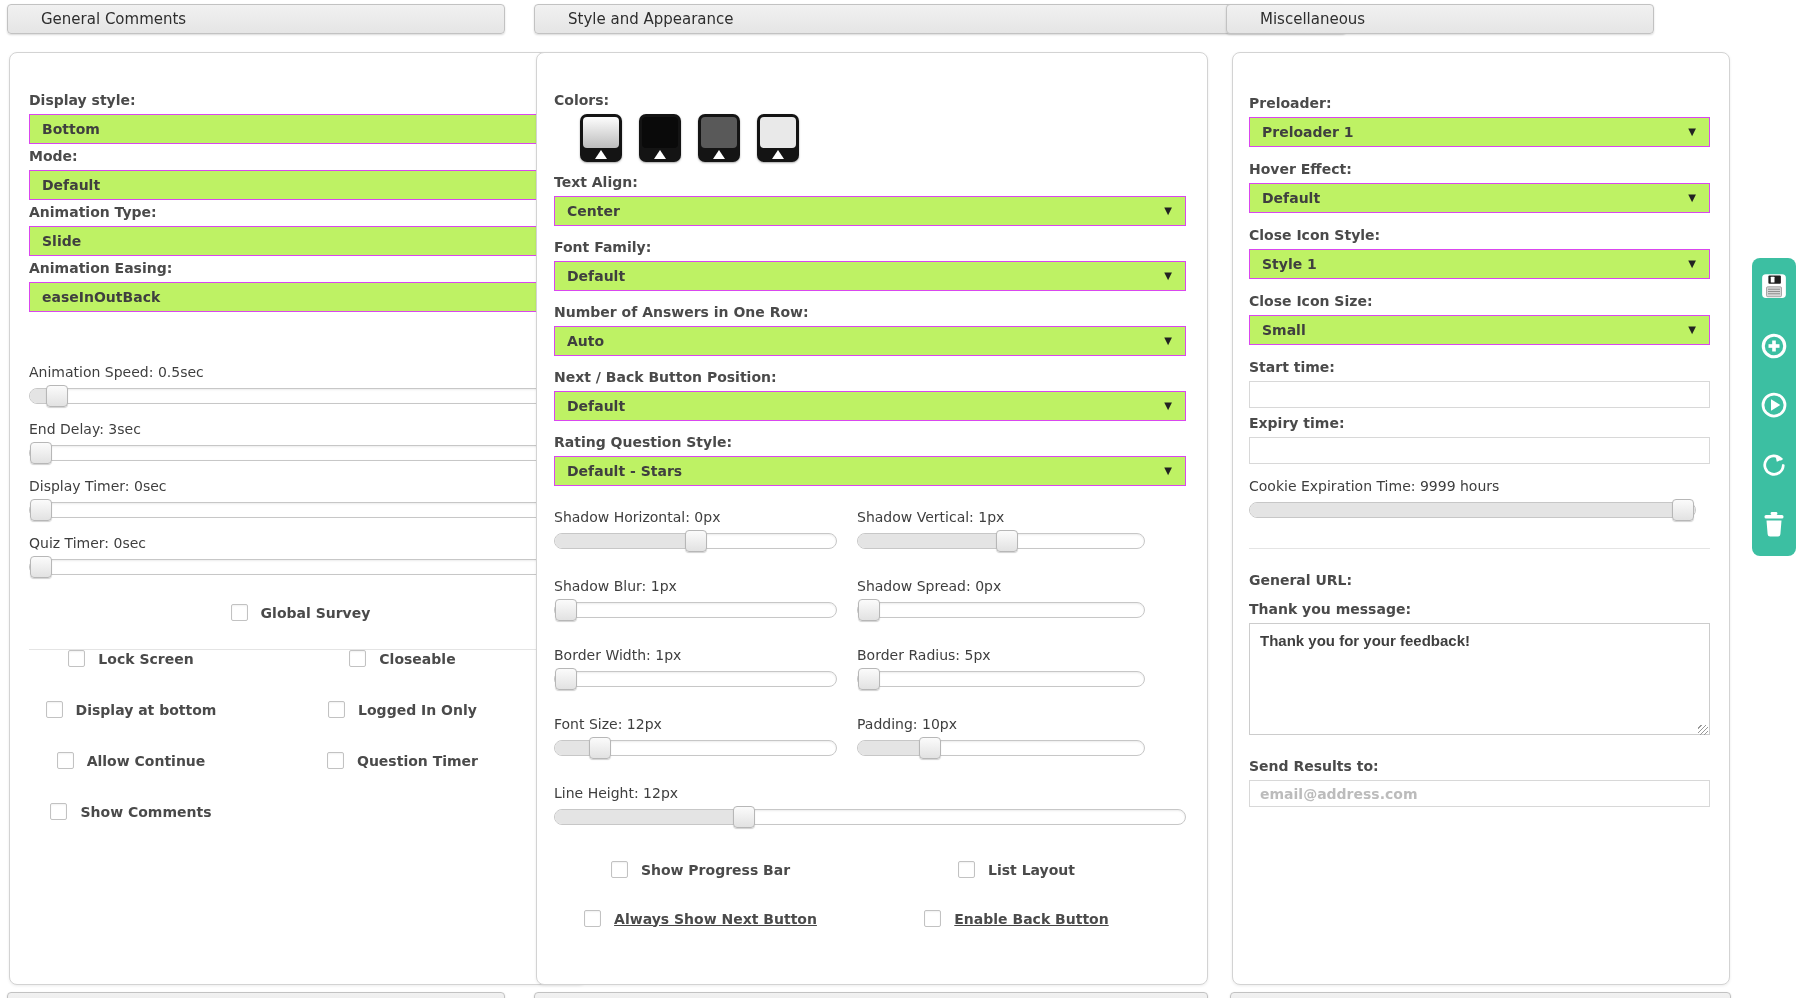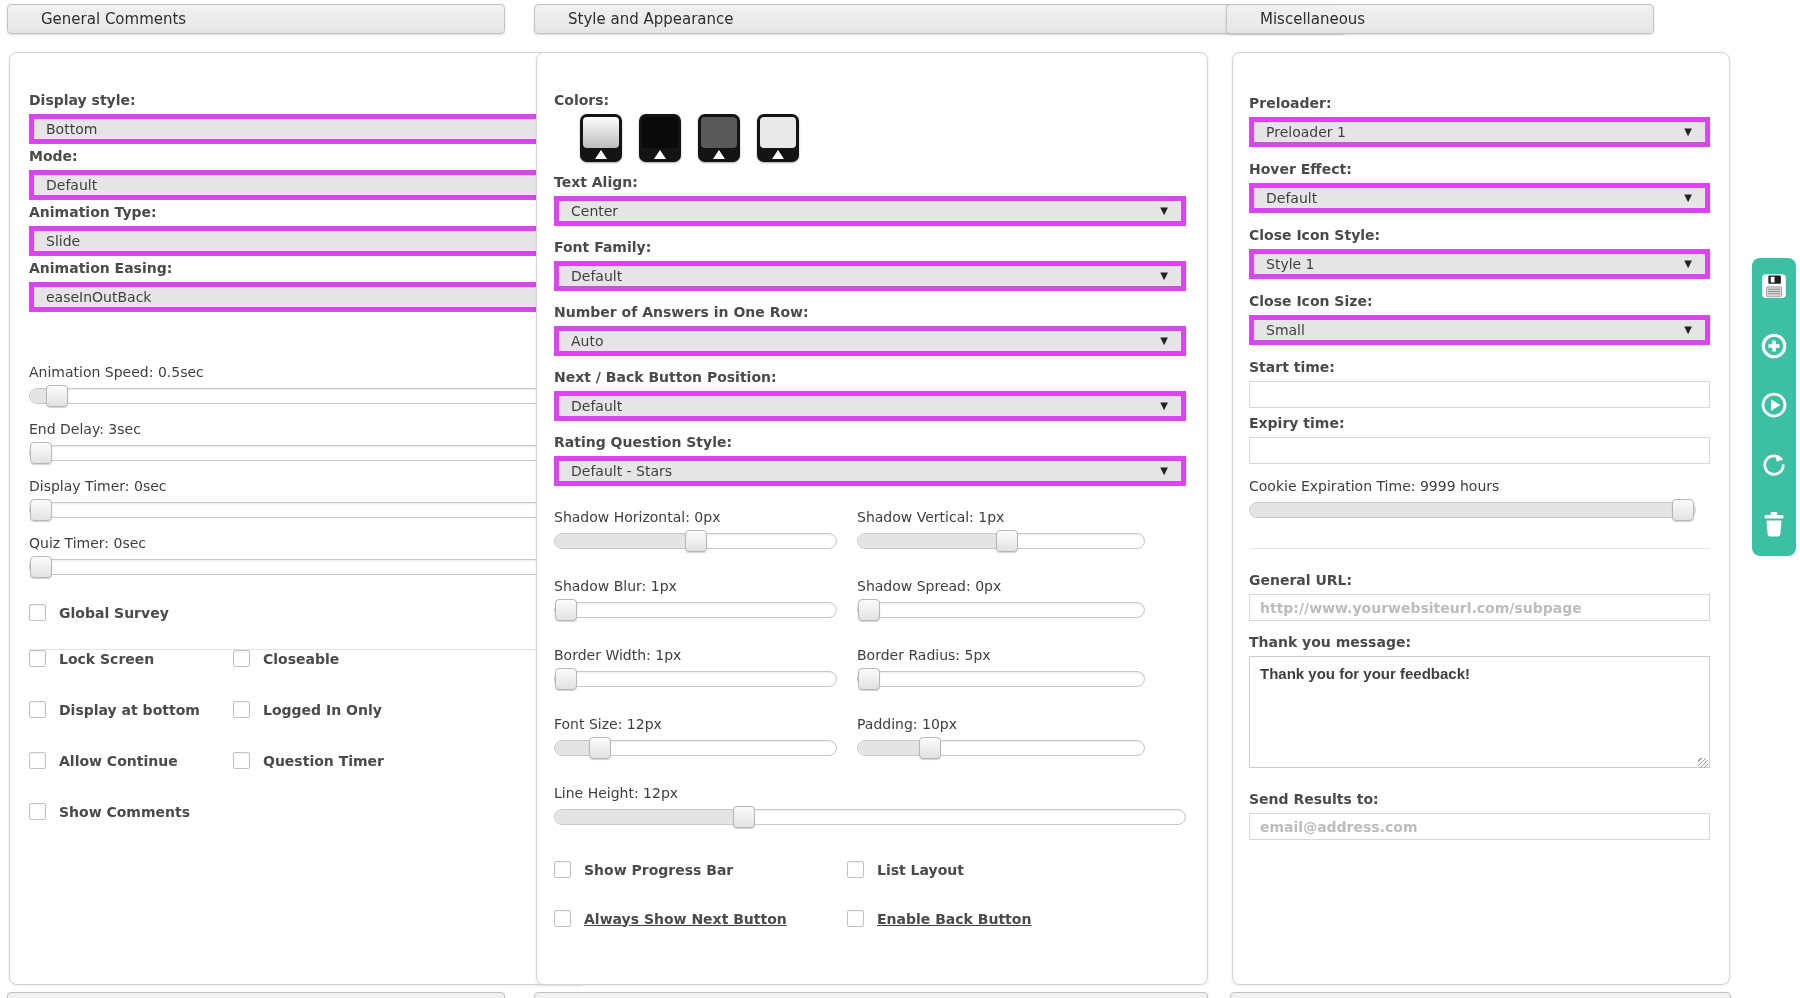--- a/index.html
+++ b/index.html
@@ -18,36 +18,36 @@
   #panel-style{left:536px;width:672px;padding:40px 21px 0 17px;}
   #panel-misc{left:1232px;width:498px;padding:43px 19px 0 16px;}
 
   .flabel{display:block;font-size:14px;line-height:15px;font-weight:bold;color:#4a4a4a;margin-bottom:6px;}
   .slabel{display:block;font-size:14px;line-height:15px;font-weight:normal;color:#3e3e3e;margin-bottom:8px;}
 
   .fld{margin-bottom:5px;}
   #panel-style .fld{margin-bottom:14px;}
   #panel-misc .fld{margin-bottom:15px;}
 
-  .select{position:relative;height:30px;border:5px solid #d946ef;background:#e5e5e5;
-    display:flex;align-items:center;padding:0 30px 0 12px;font-weight:normal;font-size:14px;color:#3f3f3f;cursor:pointer;}
+  .select{position:relative;height:30px;border:1px solid #d946ef;background:#bef264;
+    display:flex;align-items:center;padding:0 30px 0 12px;font-weight:bold;font-size:14px;color:#3f3f3f;cursor:pointer;}
   .select .caret{position:absolute;right:13px;top:50%;transform:translateY(-50%);font-size:10px;color:#222;line-height:10px;}
 
   .slider-group{margin-bottom:18px;}
   .slider{position:relative;height:16px;border:1px solid #c7c7c7;border-radius:9px;background:#fff;
     box-shadow:inset 0 1px 2px rgba(0,0,0,.08);}
   .slider .fill{position:absolute;left:0;top:0;bottom:0;width:var(--p,0%);background:#e4e4e4;border-radius:8px;}
   .slider .handle{position:absolute;top:-4px;width:22px;height:22px;border:1px solid #b7b7b7;border-radius:4px;
     background:linear-gradient(#fbfbfb,#e2e2e2);box-shadow:0 1px 1px rgba(0,0,0,.18);
     left:clamp(0px,calc(var(--p,0%) - 11px),calc(100% - 23px));cursor:pointer;}
 
   .cb-grid{display:grid;}
   #panel-general .cb-grid{grid-template-columns:204px auto;}
   #panel-style .cb-grid{grid-template-columns:293px auto;}
-  .cb-item{display:flex;align-items:center;gap:13px;font-weight:bold;font-size:14px;color:#4a4a4a;}
+  .cb-item{display:flex;align-items:center;gap:13px;font-weight:bold;font-size:14px;color:#4a4a4a;justify-content:center;}
   .cb{width:17px;height:17px;border:1px solid #c2c2c2;border-radius:2px;background:#fff;
     box-shadow:inset 0 1px 2px rgba(0,0,0,.06);flex:0 0 auto;cursor:pointer;}
 
   .divider{border:none;border-top:1px solid #e4e4e4;margin:0;}
 
   .swatch-row{display:flex;gap:17px;margin:3px 0 13px 26px;}
   .swatch{width:42px;height:48px;border-radius:7px;background:#141414;padding:3px 3px 0 3px;position:relative;cursor:pointer;
     box-shadow:0 1px 2px rgba(0,0,0,.35);}
   .swatch-screen{height:31px;border-radius:4px;}
   .swatch .tri{position:absolute;bottom:3px;left:50%;transform:translateX(-50%);width:0;height:0;
@@ -397,21 +397,20 @@
     <div class="slider" style="width: 447px; --p: 100%;">
       <div class="fill" style="border-radius:8px;"></div>
       <div class="handle"></div>
     </div>
   </div>
 
   <hr class="divider" style="margin-top:30px;">
 
   <div style="margin-top:24px;margin-bottom:14px;">
     <span class="flabel">General URL:</span>
-    <input class="txt" type="text" placeholder="http://www.yourwebsiteurl.com/subpage" style="">
   </div>
 
   <div style="margin-bottom:20px;">
     <span class="flabel">Thank you message:</span>
     <div class="ta-wrap">
       <textarea class="ta" style="">Thank you for your feedback!</textarea>
       <span class="grip"></span>
     </div>
   </div>
 

